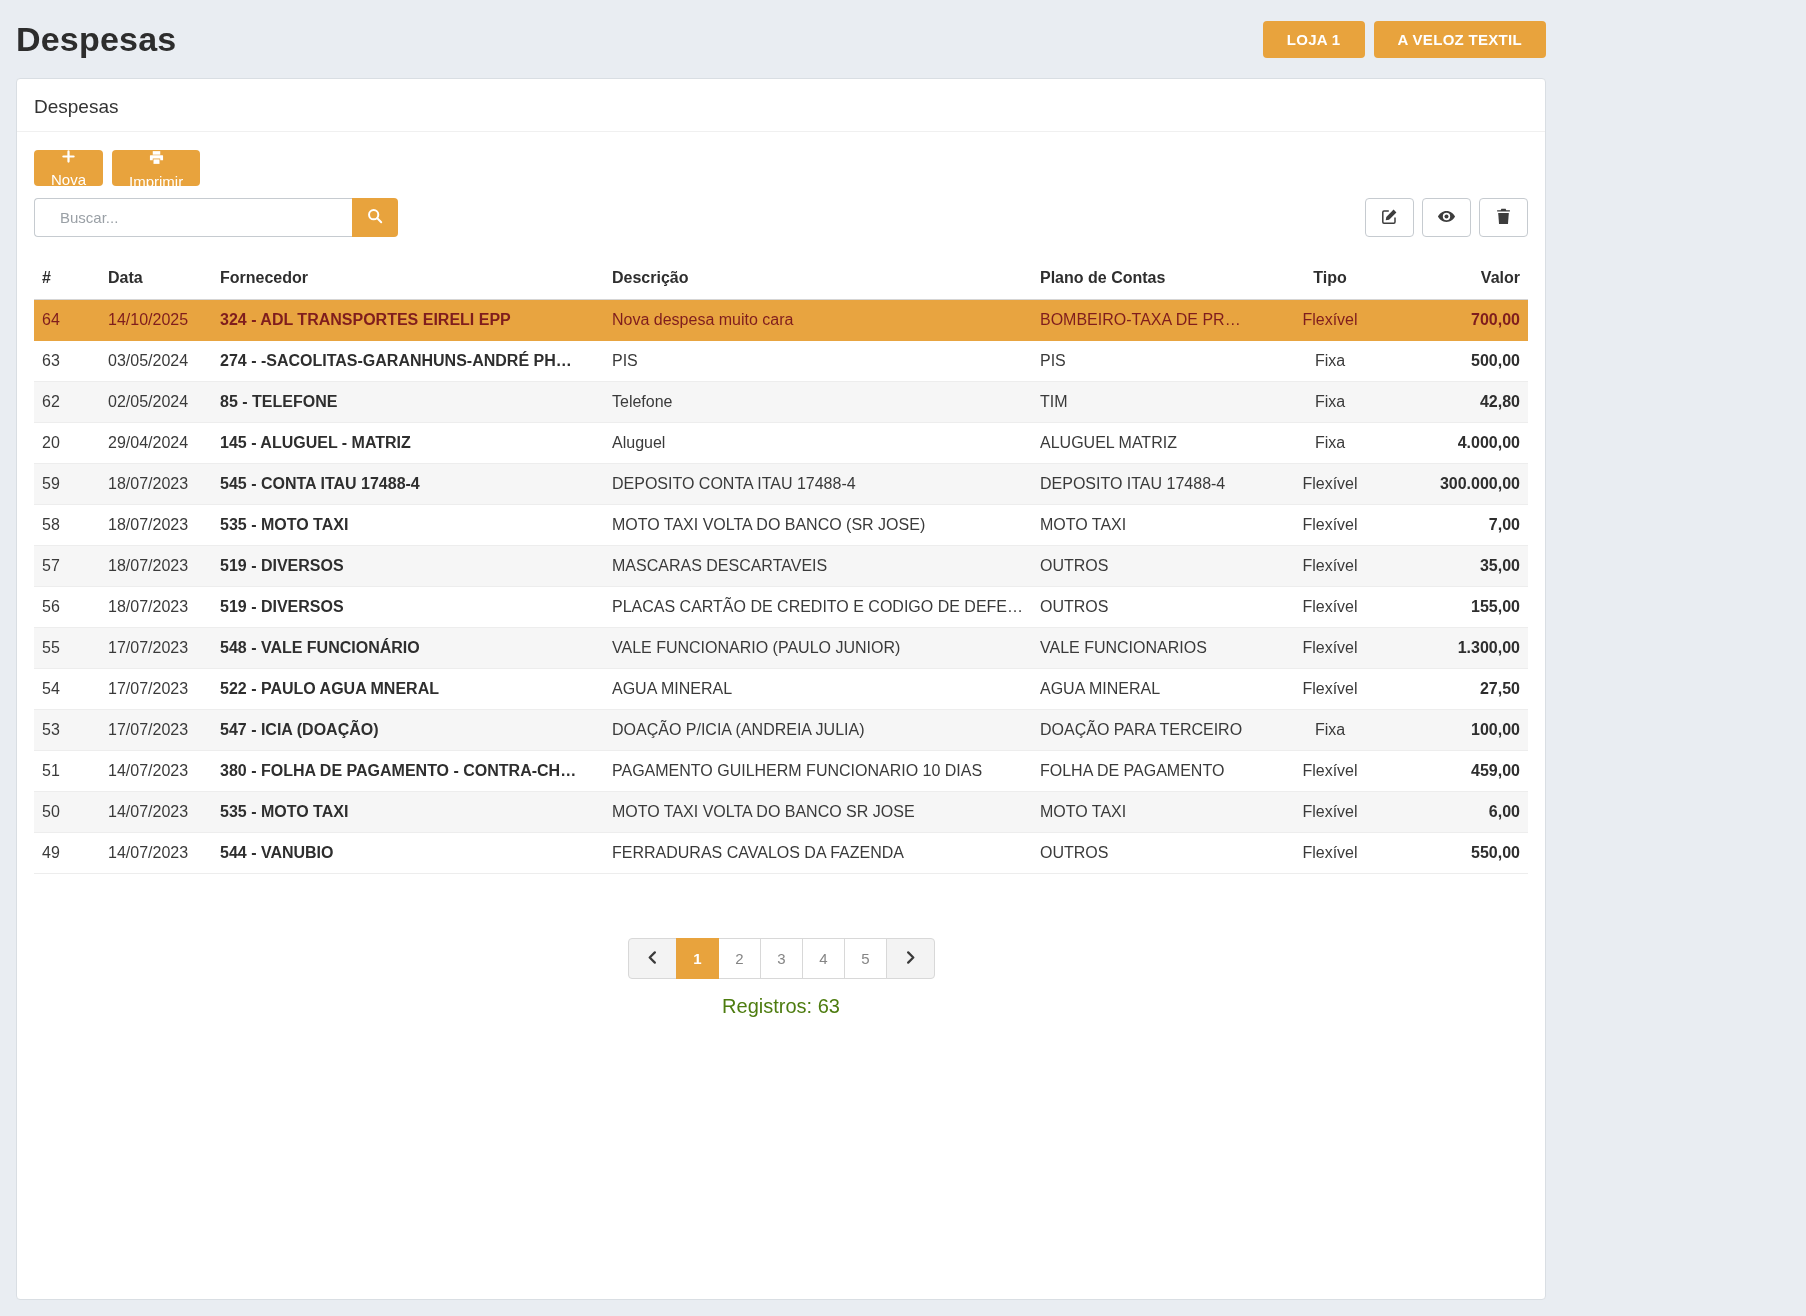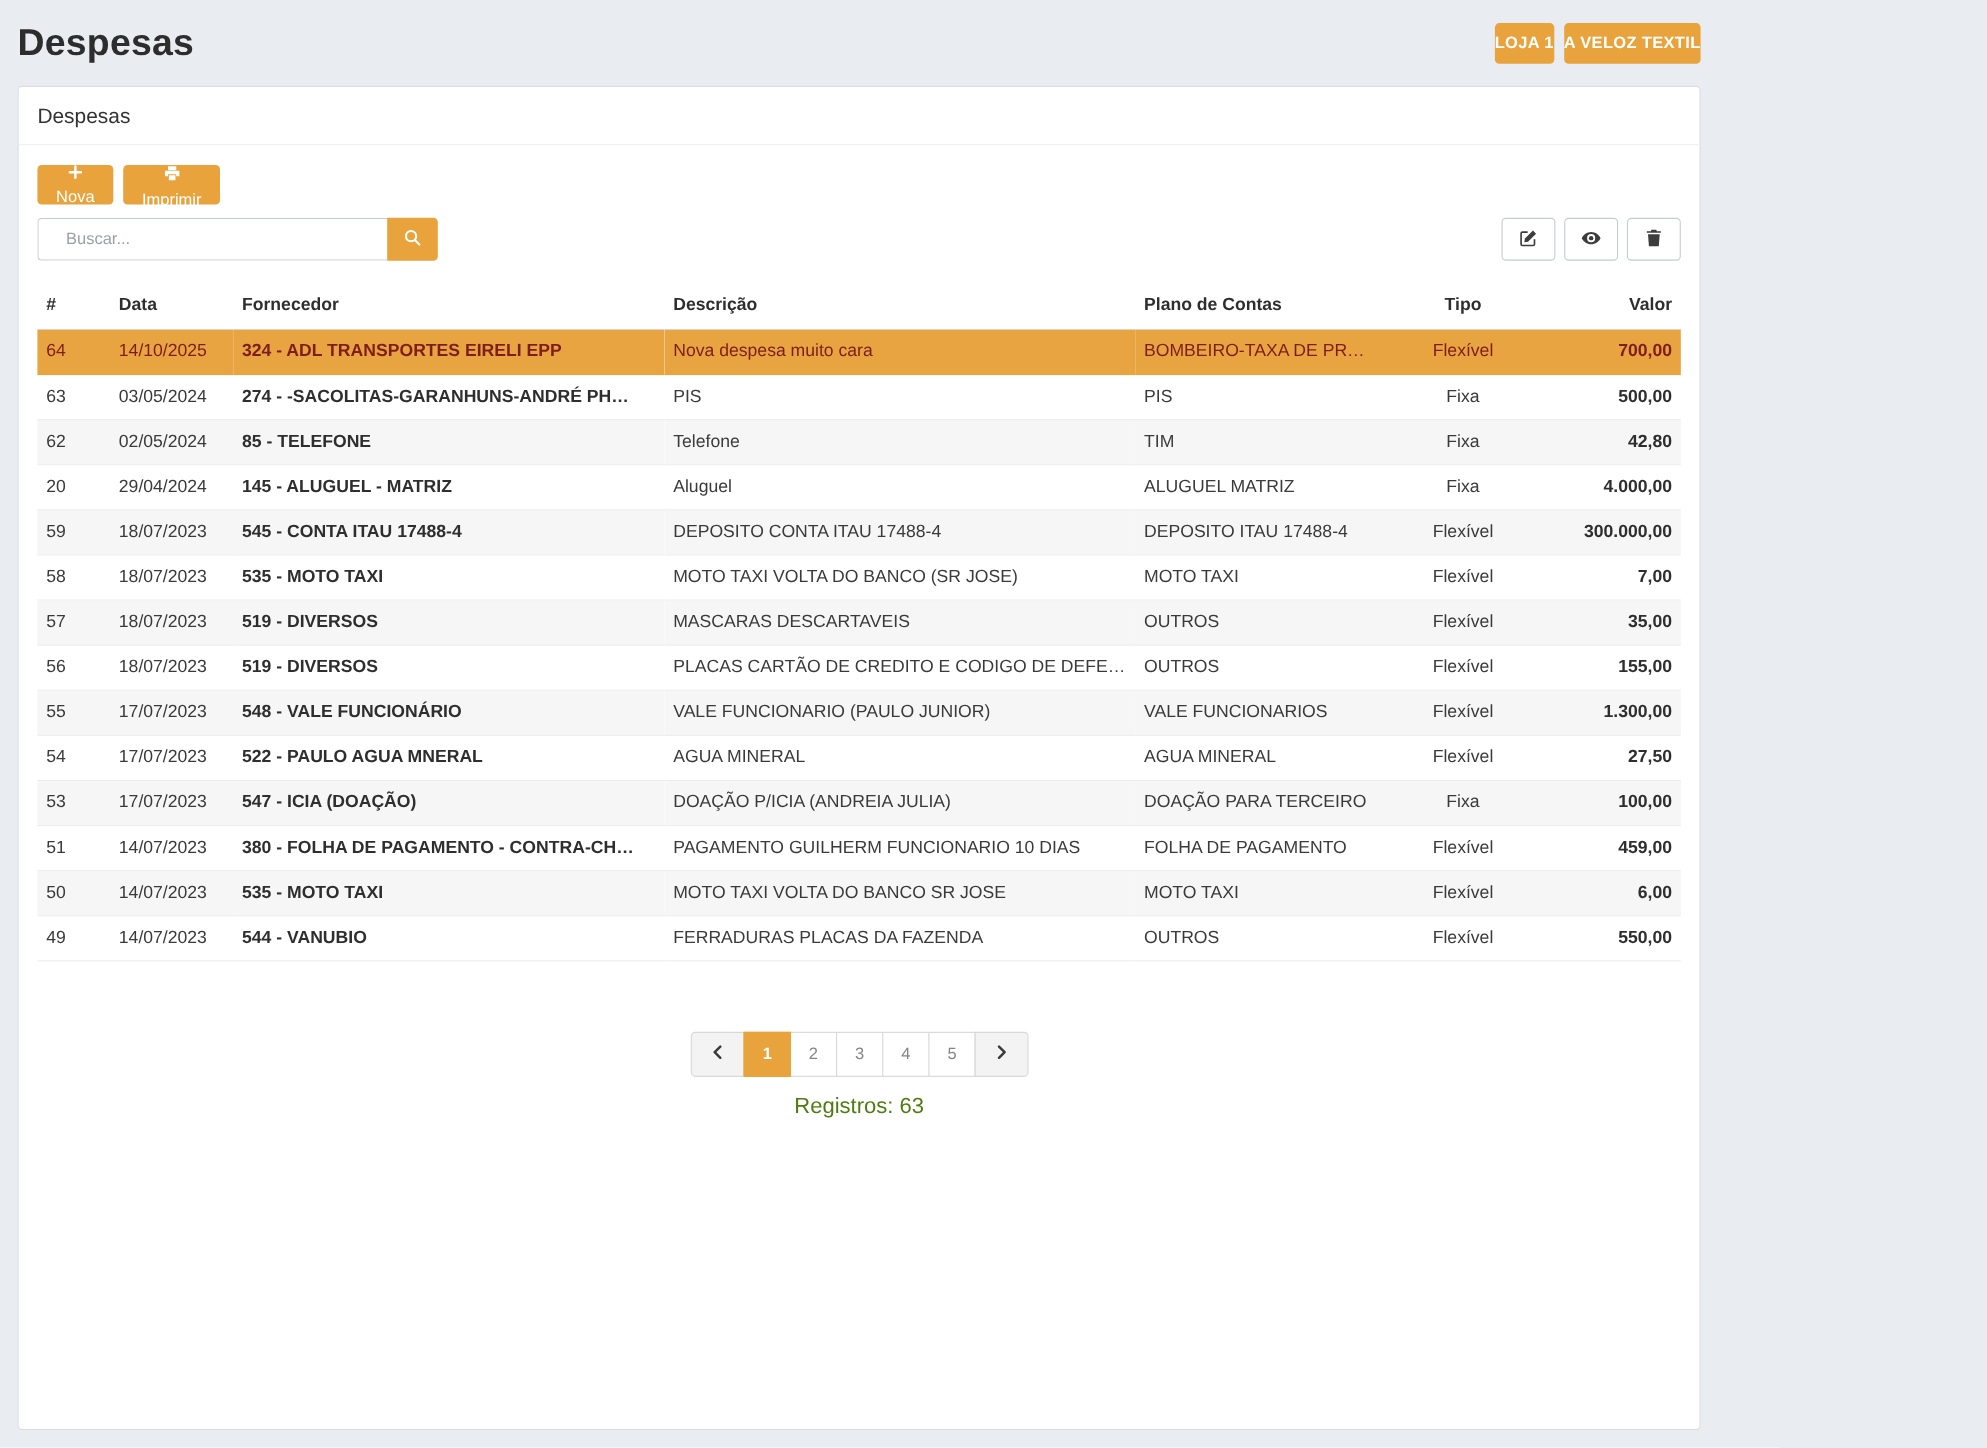--- a/index.html
+++ b/index.html
@@ -32,21 +32,21 @@
   .topbar-buttons{display:flex;gap:9px;}
   .top-btn{
     background:var(--accent);
     color:#fff;
     border:none;
     border-radius:4px;
     font-family:inherit;
     font-size:15px;
     font-weight:700;
     letter-spacing:.3px;
-    padding:0 0;
+    padding:0 24px;
     height:37px;
     cursor:pointer;
   }
   .card{
     width:1530px;
     min-height:1222px;
     margin-top:10px;
     background:#fff;
     border:1px solid #d9dee3;
     border-radius:4px;
@@ -410,21 +410,21 @@
               <td class="col-fornecedor">535 - MOTO TAXI</td>
               <td class="col-descricao">MOTO TAXI VOLTA DO BANCO SR JOSE</td>
               <td class="col-plano">MOTO TAXI</td>
               <td class="col-tipo">Flexível</td>
               <td class="col-valor">6,00</td>
             </tr>
             <tr>
               <td class="col-id">49</td>
               <td class="col-data">14/07/2023</td>
               <td class="col-fornecedor">544 - VANUBIO</td>
-              <td class="col-descricao">FERRADURAS PLACAS DA FAZENDA</td>
+              <td class="col-descricao">FERRADURAS CAVALOS DA FAZENDA</td>
               <td class="col-plano">OUTROS</td>
               <td class="col-tipo">Flexível</td>
               <td class="col-valor">550,00</td>
             </tr>
           </tbody>
       </table>
 
       <div class="pagination">
         <button class="page-btn chev prev">
           <span>

